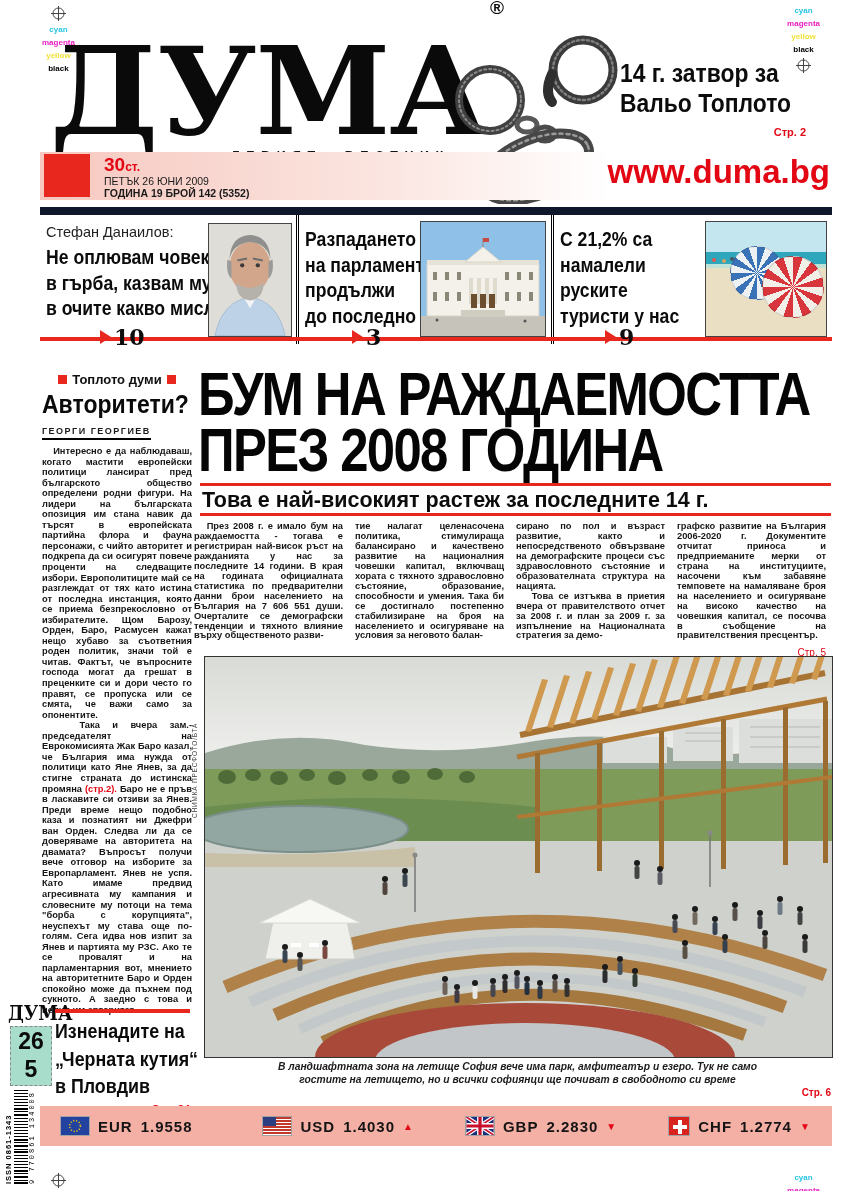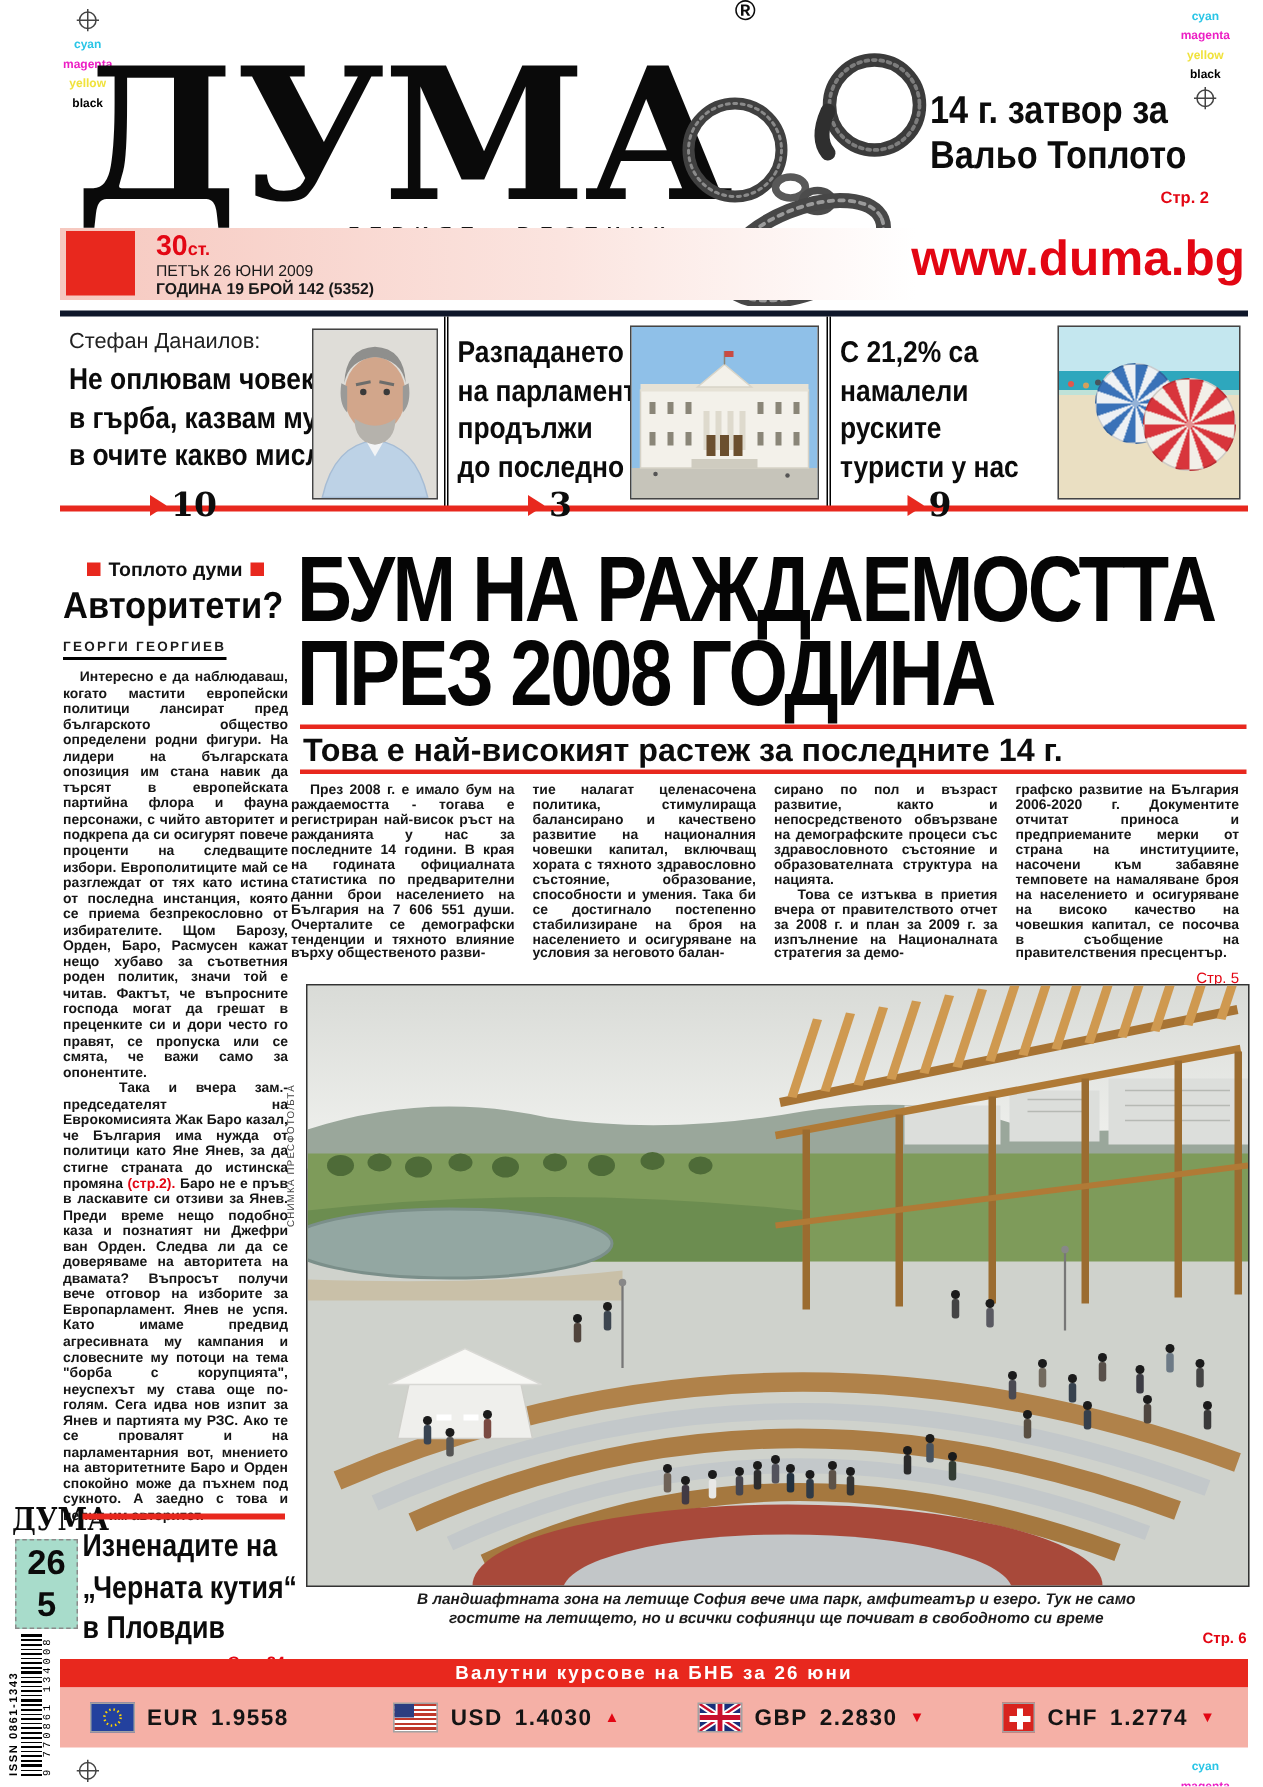--- a/index.html
+++ b/index.html
@@ -27,21 +27,21 @@
   .infobar{position:absolute;left:40px;top:152px;width:792px;height:48px;
            background:linear-gradient(90deg,#f6c8bf 0,#fbe4df 42%,#ffffff 72%);}
   .redsquare{position:absolute;left:4px;top:2px;width:46px;height:43px;background:#e8281e;}
   .price{position:absolute;left:64px;top:2px;color:#e30613;font-weight:bold;}
   .price .pnum{font-size:19px;} .price .punit{font-size:12px;}
   .dateline{position:absolute;left:64px;top:23px;font-size:10.5px;font-weight:normal;color:#1a1a1a;}
   .issueline{position:absolute;left:64px;top:35px;font-size:10.5px;font-weight:bold;color:#1a1a1a;}
   .website{position:absolute;right:12px;top:153px;font-size:33px;font-weight:bold;color:#e30613;cursor:pointer;}
 
   
-  .teasers{position:absolute;left:40px;top:207px;width:792px;height:129px;border-top:4px solid #0f172a;
+  .teasers{position:absolute;left:40px;top:207px;width:792px;height:129px;border-top:8px solid #0f172a;
            display:flex;}
   .teaser{position:relative;height:100%;}
   .teaser.t1{width:258px;} .teaser.t2{width:254px;border-left:3px double #000;}
   .teaser.t3{width:280px;border-left:3px double #000;}
   .kicker{position:absolute;left:6px;top:9px;font-size:14.5px;color:#222;}
   .t-title{position:absolute;left:6px;font-weight:bold;transform:scaleX(.88);transform-origin:left top;
            line-height:25.5px;font-size:20px;color:#0b0b0b;}
   .t1 .t-title{top:30px;}
   .t2 .t-title,.t3 .t-title{top:12px;}
   .t-photo{position:absolute;border:1px solid #444;overflow:hidden;background:#ddd;}
@@ -466,21 +466,20 @@
         </g>
     </svg>
   </div>
   <div class="caption">
     <div>В ландшафтната зона на летище София вече има парк, амфитеатър и езеро. Тук не само</div>
     <div>гостите на летището, но и всички софиянци ще почиват в свободното си време</div>
   </div>
   <div class="caption-ref">Стр. 6</div>
 
   <div class="currency">
-    <div class="cur-head">Валутни курсове на БНБ за 26 юни</div>
     <div class="cur-body">
       <div class="rate">
         <span class="flag flag-eu"><svg width="28" height="18" viewBox="0 0 30 20">
               <circle cx="15" cy="10" r="6" fill="none" stroke="#ffd500" stroke-width="1.8" stroke-dasharray="1.1 2.1"></circle>
             </svg></span>
         <b>EUR</b>
           <b>1.9558</b>
         <span class="arrow"></span>
       </div>
       <div class="rate">

